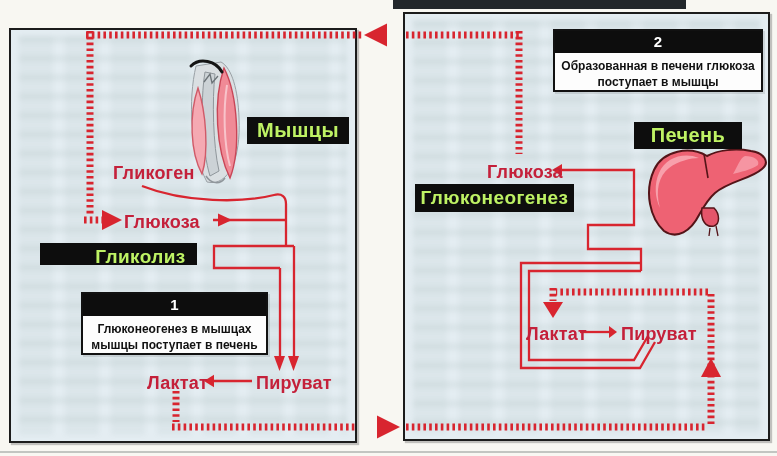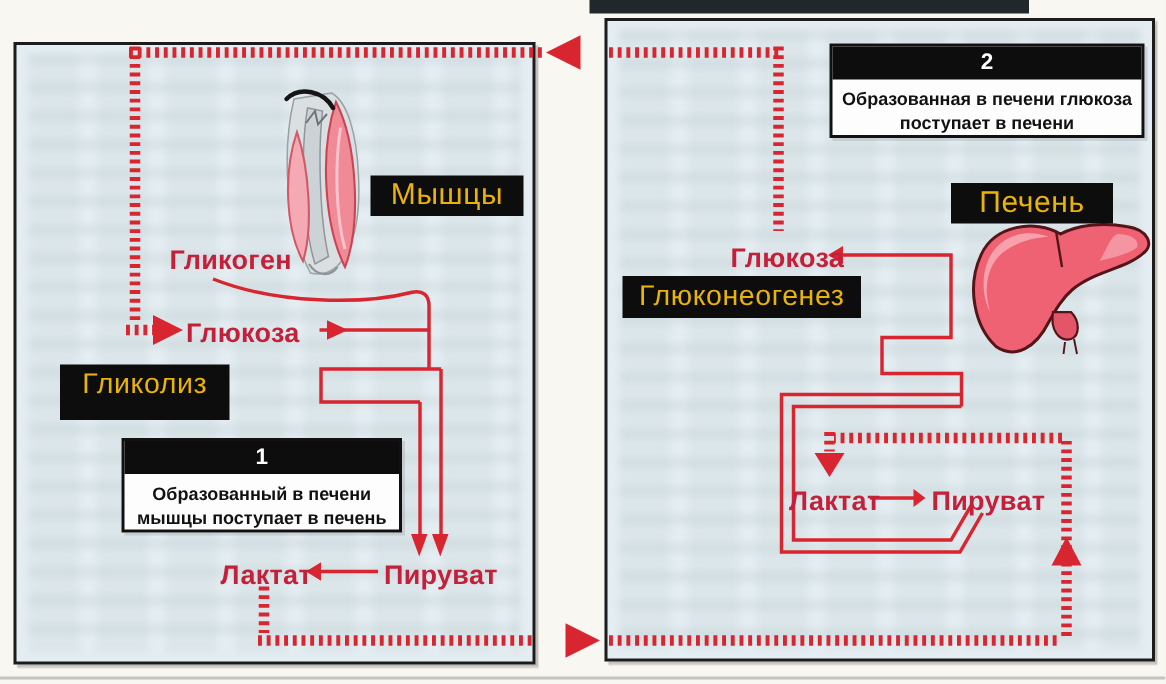--- a/index.html
+++ b/index.html
@@ -16,21 +16,21 @@
        repeating-linear-gradient(180deg, rgba(120,145,140,.20) 0 7px, transparent 7px 19px),
        repeating-linear-gradient(90deg, rgba(110,140,135,.14) 0 34px, transparent 34px 46px);
      filter:blur(2.5px);opacity:.5;}
   .topband{position:absolute;left:393px;top:0;width:293px;height:9px;background:#22272b;}
   .bottom-hairline{position:absolute;left:0;top:451px;width:777px;height:2px;background:#b8bcb8;opacity:.85;}
 
   svg.overlay{position:absolute;left:0;top:0;z-index:4;pointer-events:none;}
 
   .metab{position:absolute;z-index:6;font-weight:bold;font-size:18px;color:var(--label-red);
          white-space:nowrap;letter-spacing:.2px;}
-  .blackbox{position:absolute;z-index:6;background:var(--box-black);color:#eab308;font-weight:normal;
+  .blackbox{position:absolute;z-index:6;background:var(--box-black);color:#bef264;font-weight:bold;
             text-align:center;letter-spacing:.4px;}
   .organ-box{font-size:20px;line-height:27px;}
   .process-box{font-size:19px;line-height:27px;}
 
   .callout{position:absolute;z-index:7;border:2px solid #111;background:#fdfdfd;
            box-shadow:2px 2px 0 rgba(0,0,0,.10);}
   .callout .hd{background:var(--box-black);color:#fff;font-weight:bold;font-size:15px;
                height:22px;line-height:22px;text-align:center;}
   .callout .bd{color:#111;font-weight:bold;font-size:12px;line-height:16px;
                text-align:center;padding-top:5px;}
@@ -120,44 +120,44 @@
       <path d="M 745 156 C 754 156 760 160 758 165 C 751 170 740 172 733 174
                C 738 166 740 158 745 156 Z" fill="#f8a3ae" opacity="0.8"></path>
       <path d="M 704 154 L 708 178" fill="none" stroke="#541418" stroke-width="1.6"></path>
       <path d="M 702 208 C 700 220 706 228 714 226 C 720 224 720 214 714 208 Z" fill="#e4556a" stroke="#541418" stroke-width="1.5"></path>
       <path d="M 716 226 L 718 236 M 710 228 L 709 236" fill="none" stroke="#541418" stroke-width="1.3"></path>
     </g>
   </svg>
 
   <div class="blackbox organ-box" style="left:247px;top:117px;width:102px;height:27px;"><span>Мышцы</span></div>
 
-  <div class="blackbox process-box" style="left:40px;top:243px;width:113px;height:37px;"><span>Гликолиз</span></div>
+  <div class="blackbox process-box" style="left:40px;top:243px;width:113px;height:22px;padding-left:44px;"><span>Гликолиз</span></div>
 
   <div class="metab" style="left:113px;top:163px;">Гликоген</div>
   <div class="metab" style="left:124px;top:212px;">Глюкоза</div>
   <div class="metab" style="left:147px;top:373px;">Лактат</div>
   <div class="metab" style="left:256px;top:373px;">Пируват</div>
 
   <div class="callout" style="left:81px;top:292px;width:183px;">
     <div class="hd">1</div>
     <div class="bd">
-      <div>Образованный в печени</div>
+      <div>Глюконеогенез в мышцах</div>
       <div>мышцы поступает в печень</div>
     </div>
   </div>
 
   <div class="blackbox organ-box" style="left:634px;top:122px;width:108px;height:27px;"><span>Печень</span></div>
 
   <div class="blackbox process-box" style="left:415px;top:184px;width:159px;height:28px;line-height:28px;"><span>Глюконеогенез</span></div>
 
   <div class="metab" style="left:487px;top:162px;">Глюкоза</div>
   <div class="metab" style="left:526px;top:324px;">Лактат</div>
   <div class="metab" style="left:621px;top:324px;">Пируват</div>
 
   <div class="callout" style="left:553px;top:29px;width:206px;">
     <div class="hd">2</div>
     <div class="bd">
       <div>Образованная в печени глюкоза</div>
-      <div>поступает в печени</div>
+      <div>поступает в мышцы</div>
     </div>
   </div>
 
 </div>
 
 </body></html>

